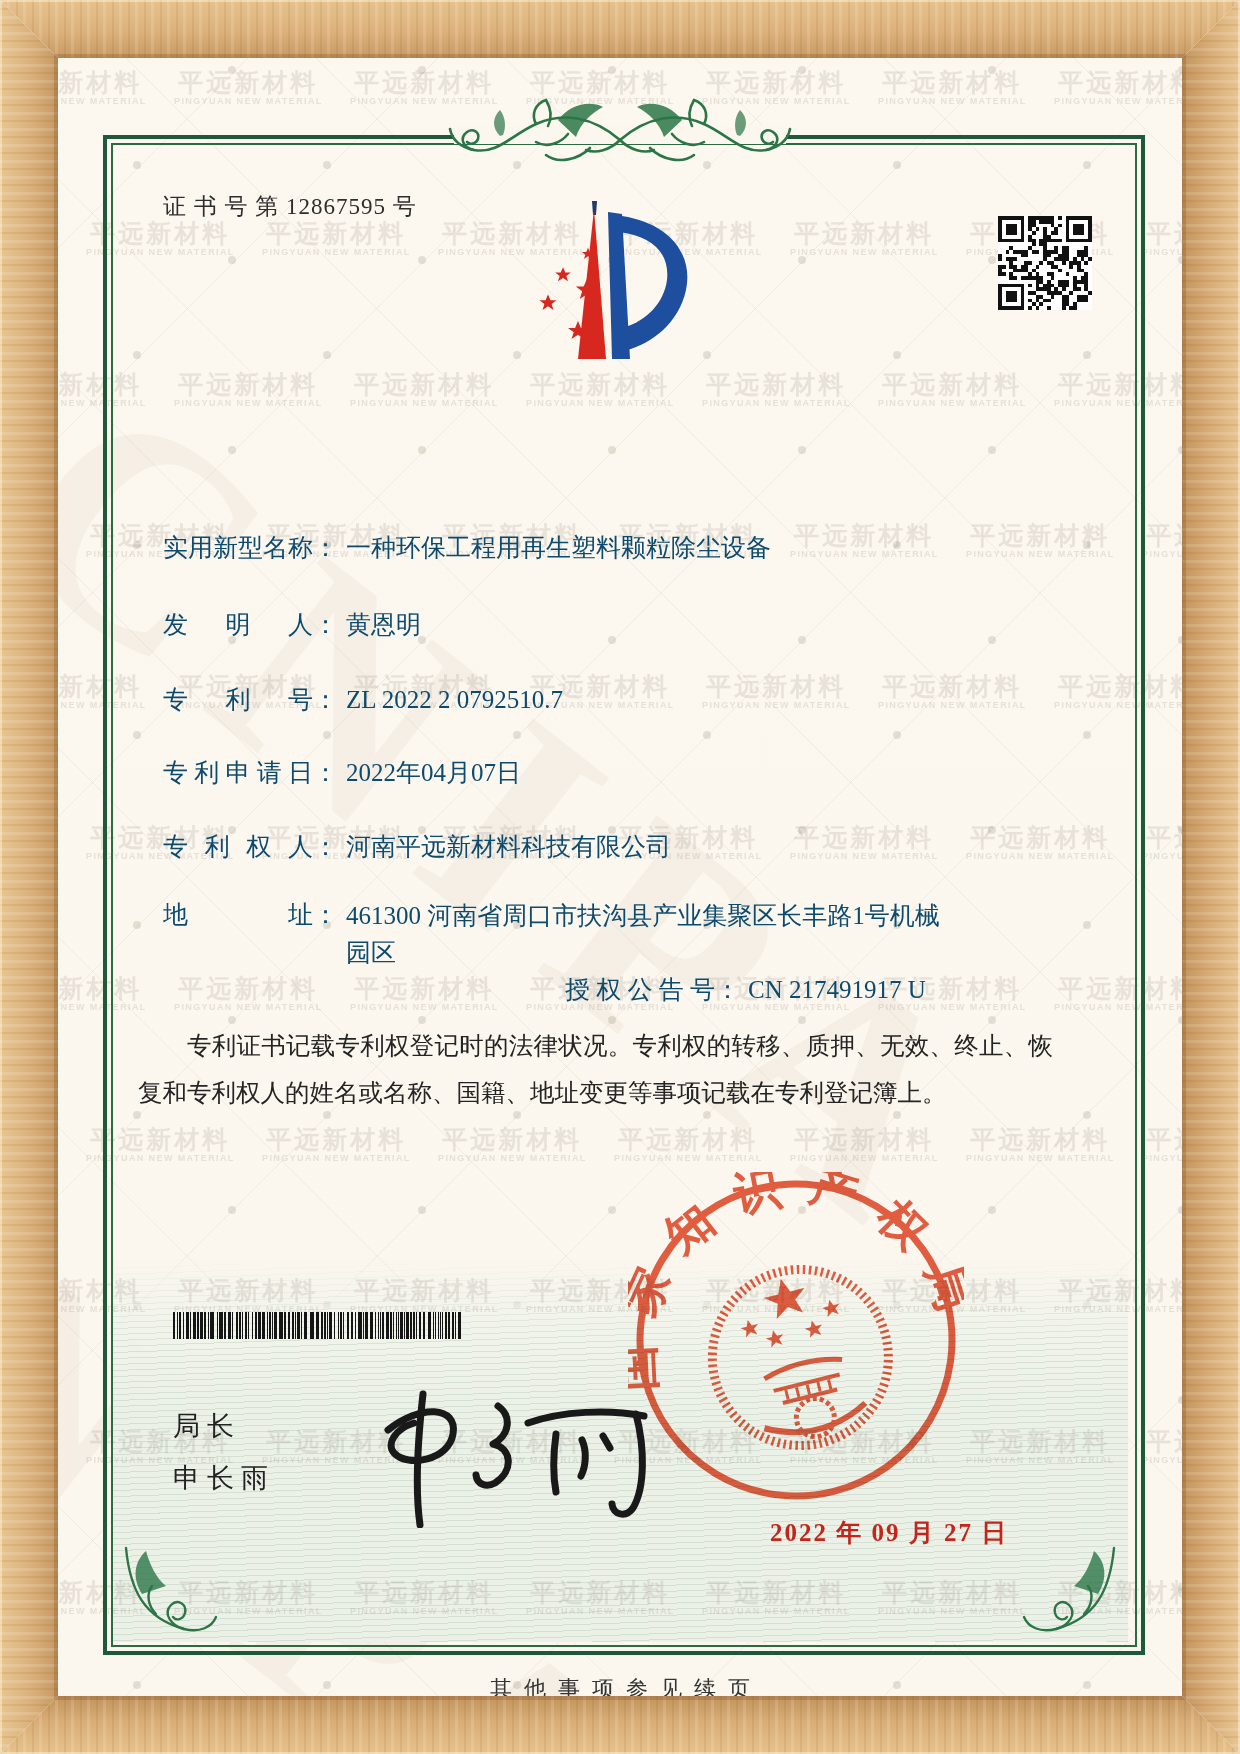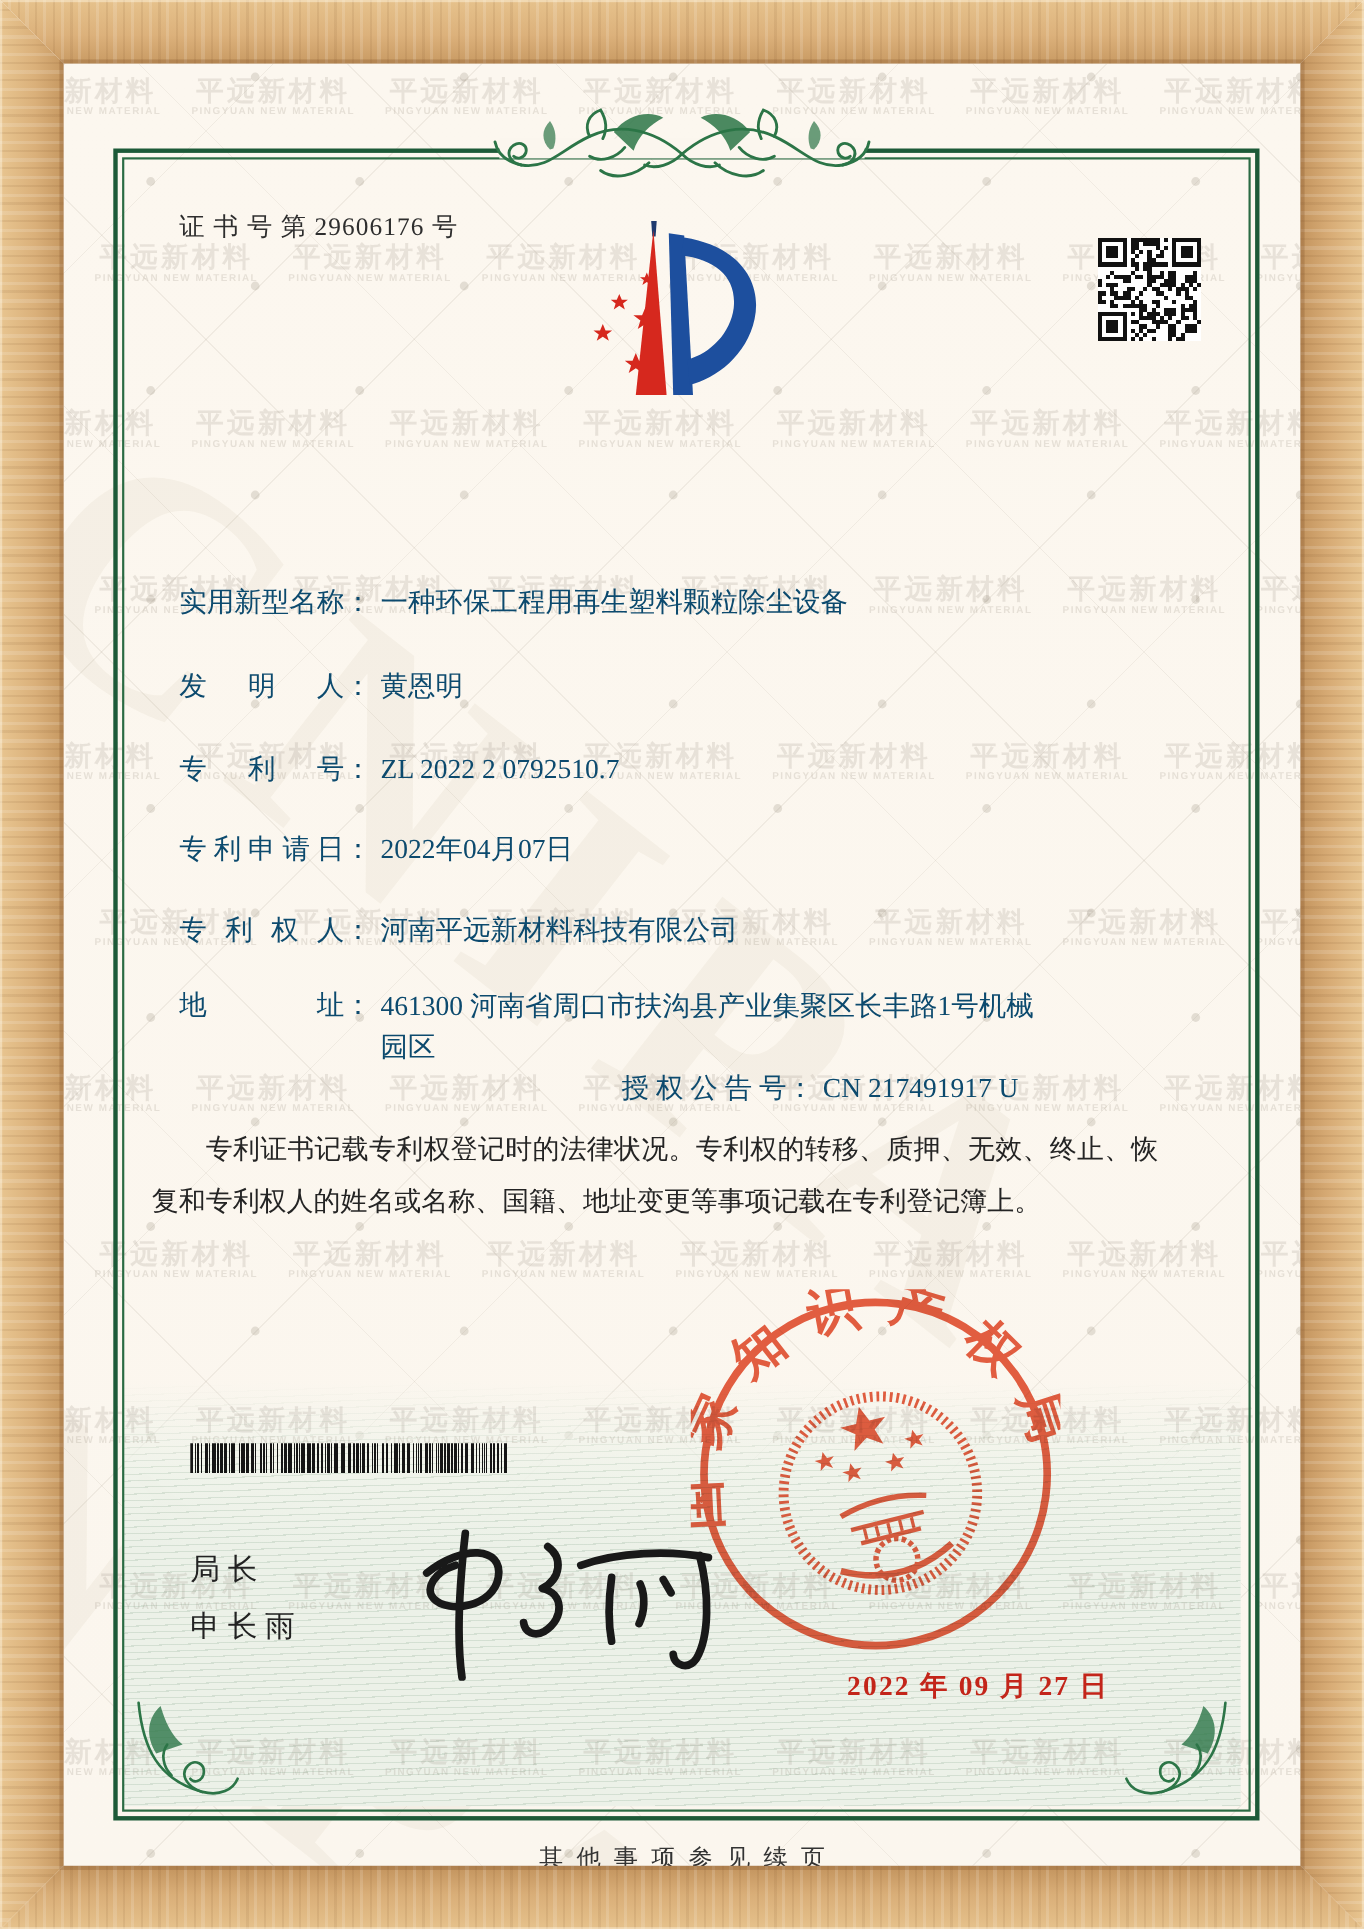--- a/index.html
+++ b/index.html
@@ -555,21 +555,21 @@
   </svg>
   <svg class="abs flourish fl-br" viewBox="0 0 110 110">
     <g fill="none" stroke="#2c7547" stroke-width="2.4" stroke-linecap="round">
       <path d="M14,16 C18,58 32,86 72,97 C88,101 100,95 104,85"></path>
       <path d="M72,97 C58,93 51,81 59,73 C65,67 75,71 73,81 C71,88 64,89 61,85"></path>
       <path d="M30,62 C20,46 22,30 34,19 C38,33 44,46 54,54 Z" fill="#2c7547" stroke="none" opacity=".8"></path>
       <path d="M44,82 C36,74 34,62 40,54"></path>
     </g>
   </svg>
 
-  <div class="abs cert-number">证 书 号 第 29606176 号</div>
+  <div class="abs cert-number">证 书 号 第 12867595 号</div>
 
   <svg class="abs logo" viewBox="0 0 235 174">
     <defs>
       <path id="st" d="M0,-10 L2.94,-3.09 10,-3.09 4.29,1.18 6.47,8.09 0,3.82 -6.47,8.09 -4.29,1.18 -10,-3.09 -2.94,-3.09 Z"></path>
     </defs>
     <g>
       <use href="#st" transform="translate(133,63) scale(.62)" fill="#d6281e"></use>
       <use href="#st" transform="translate(108,84) scale(.78)" fill="#d6281e"></use>
       <use href="#st" transform="translate(132,99) scale(1.12)" fill="#d6281e"></use>
       <use href="#st" transform="translate(93,112) scale(.85)" fill="#d6281e"></use>

